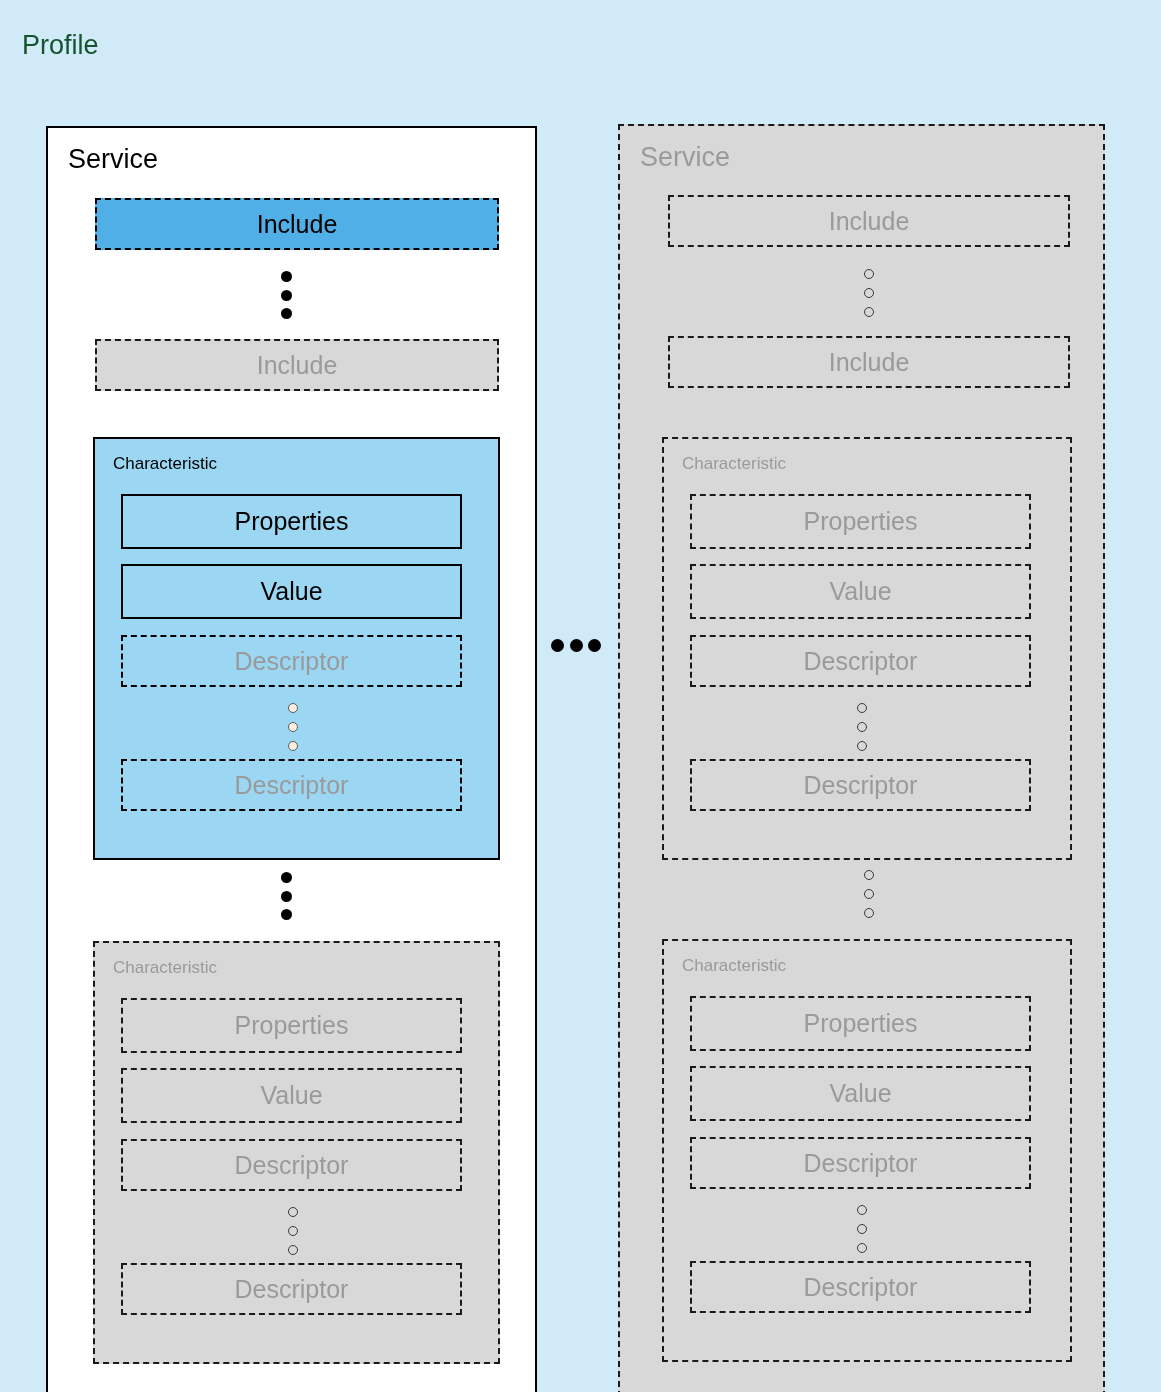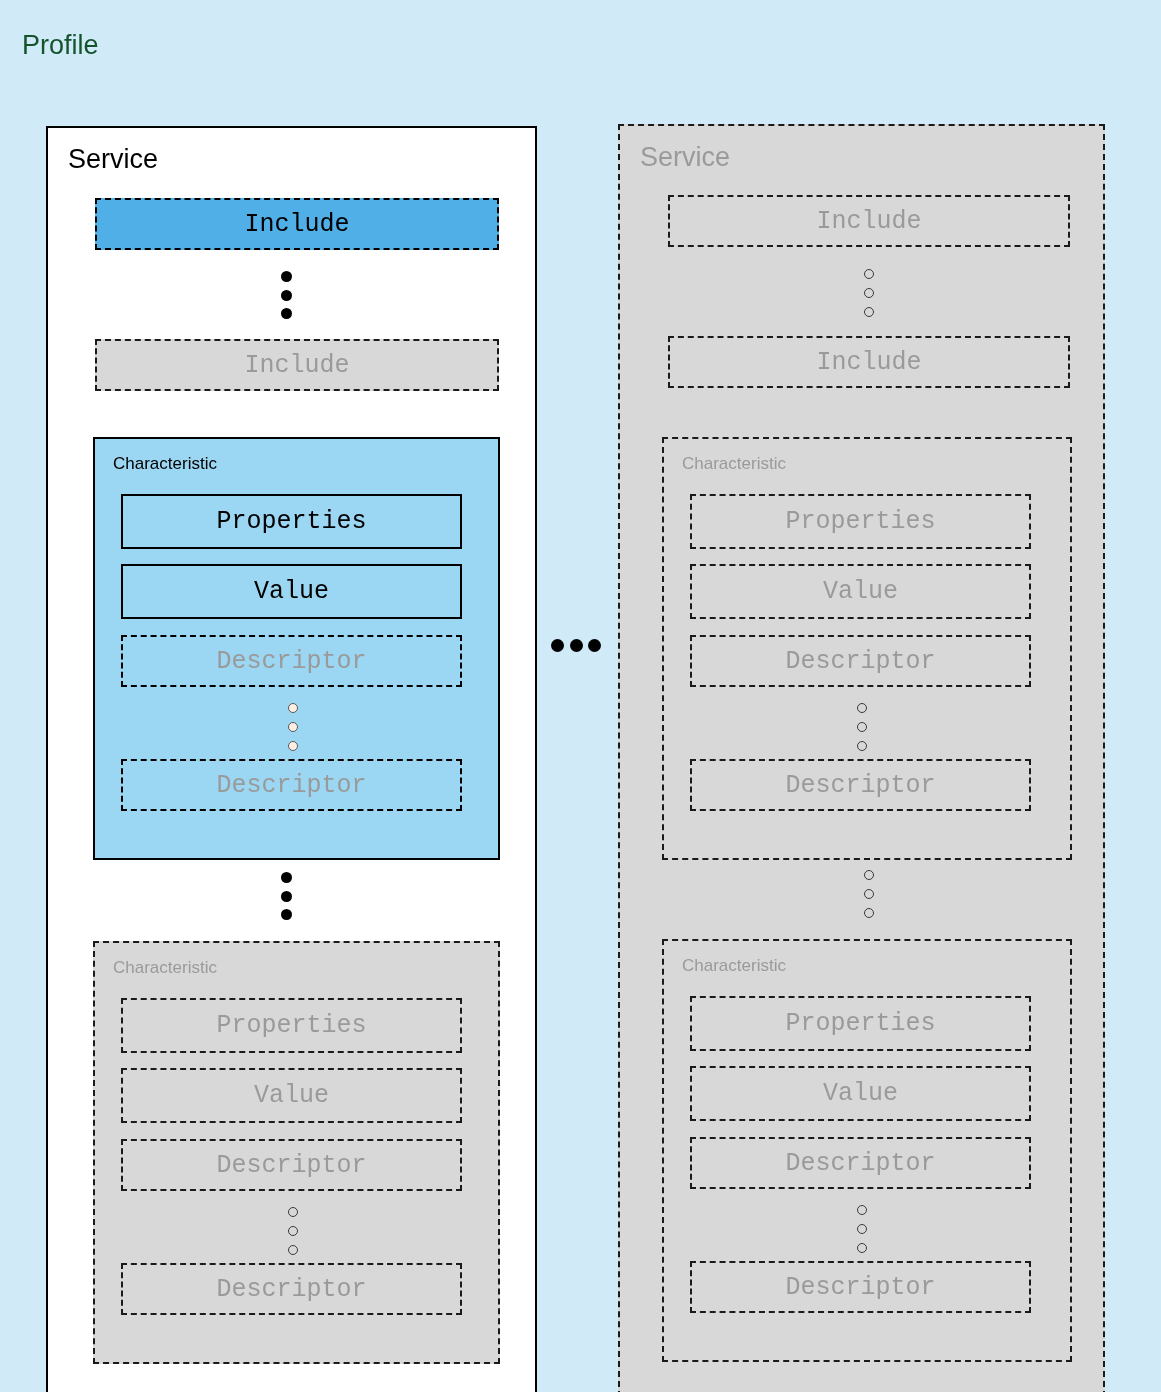--- a/index.html
+++ b/index.html
@@ -62,21 +62,20 @@
 
   
   .block {
     position: absolute;
     box-sizing: border-box;
     display: flex;
     align-items: center;
     justify-content: center;
     font-size: 25px;
     line-height: 1;
-    font-family: Liberation Mono, monospace;
   }
   .block.hl {           
     background: #4fafe6;
     border: 2px dashed #000000;
     color: #000000;
   }
   .block.dim {          
     background: #d8d8d8;
     border: 2px dashed #1a1a1a;
     color: #9a9a9a;

